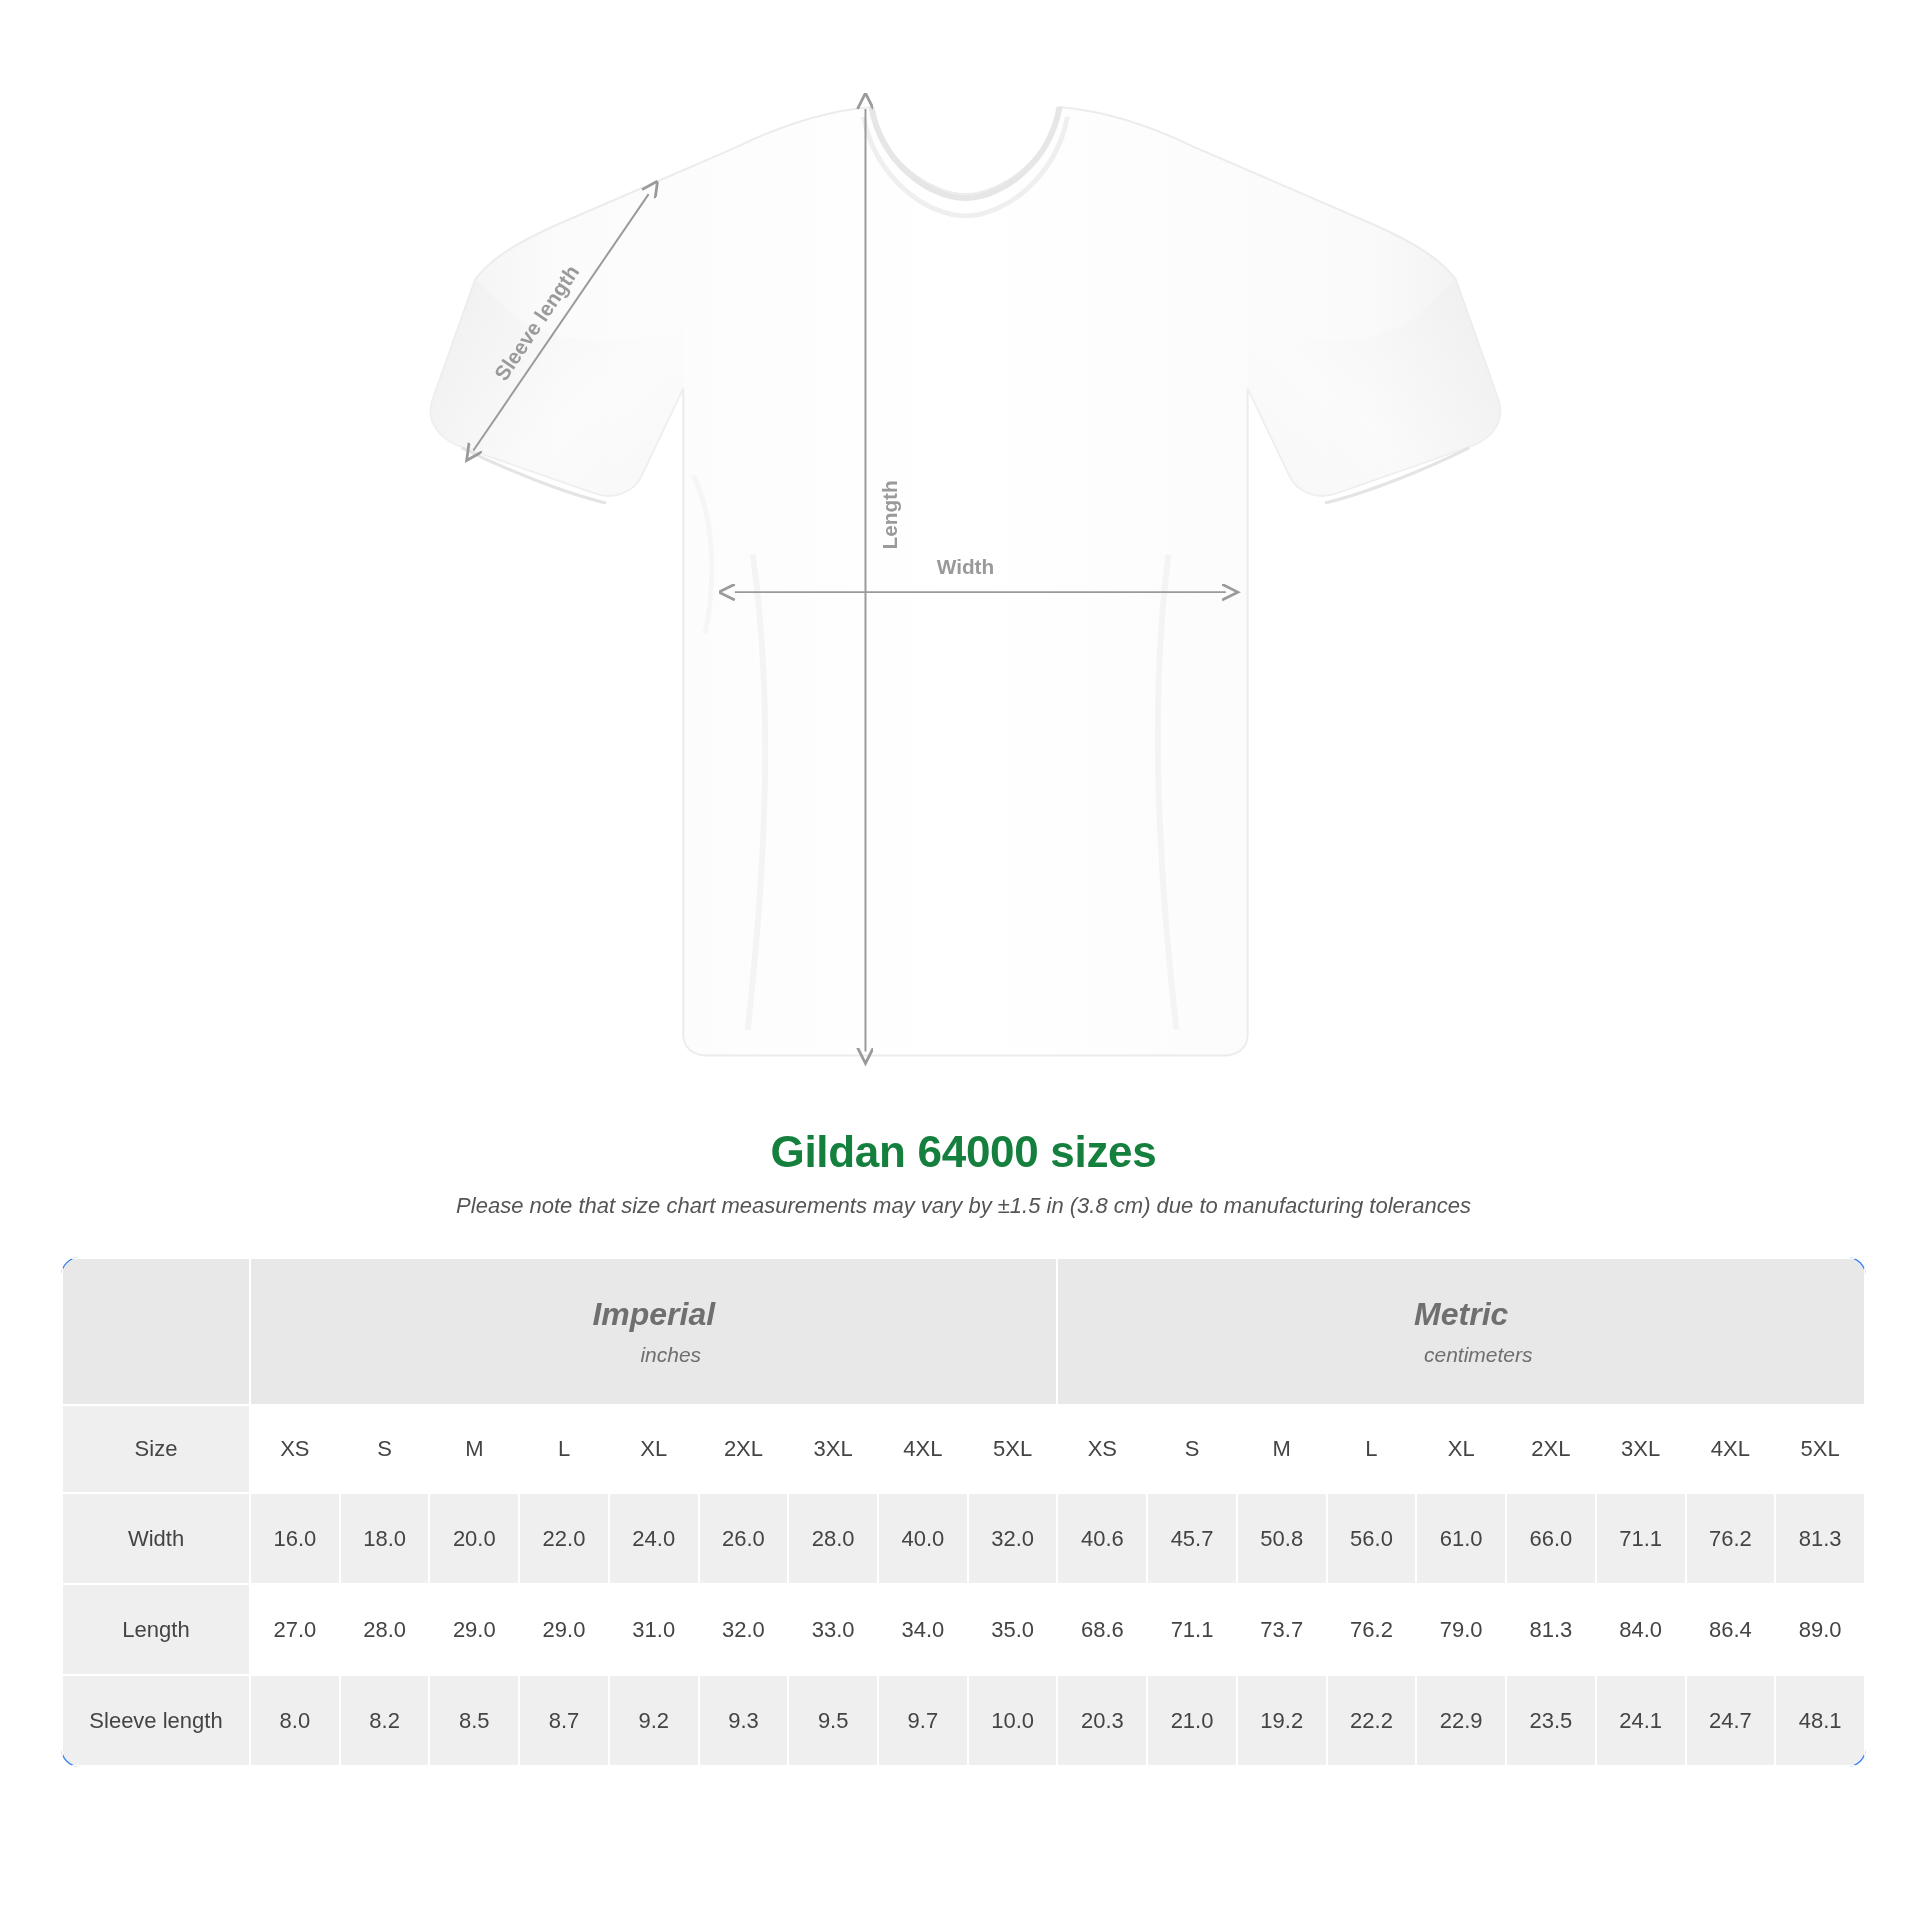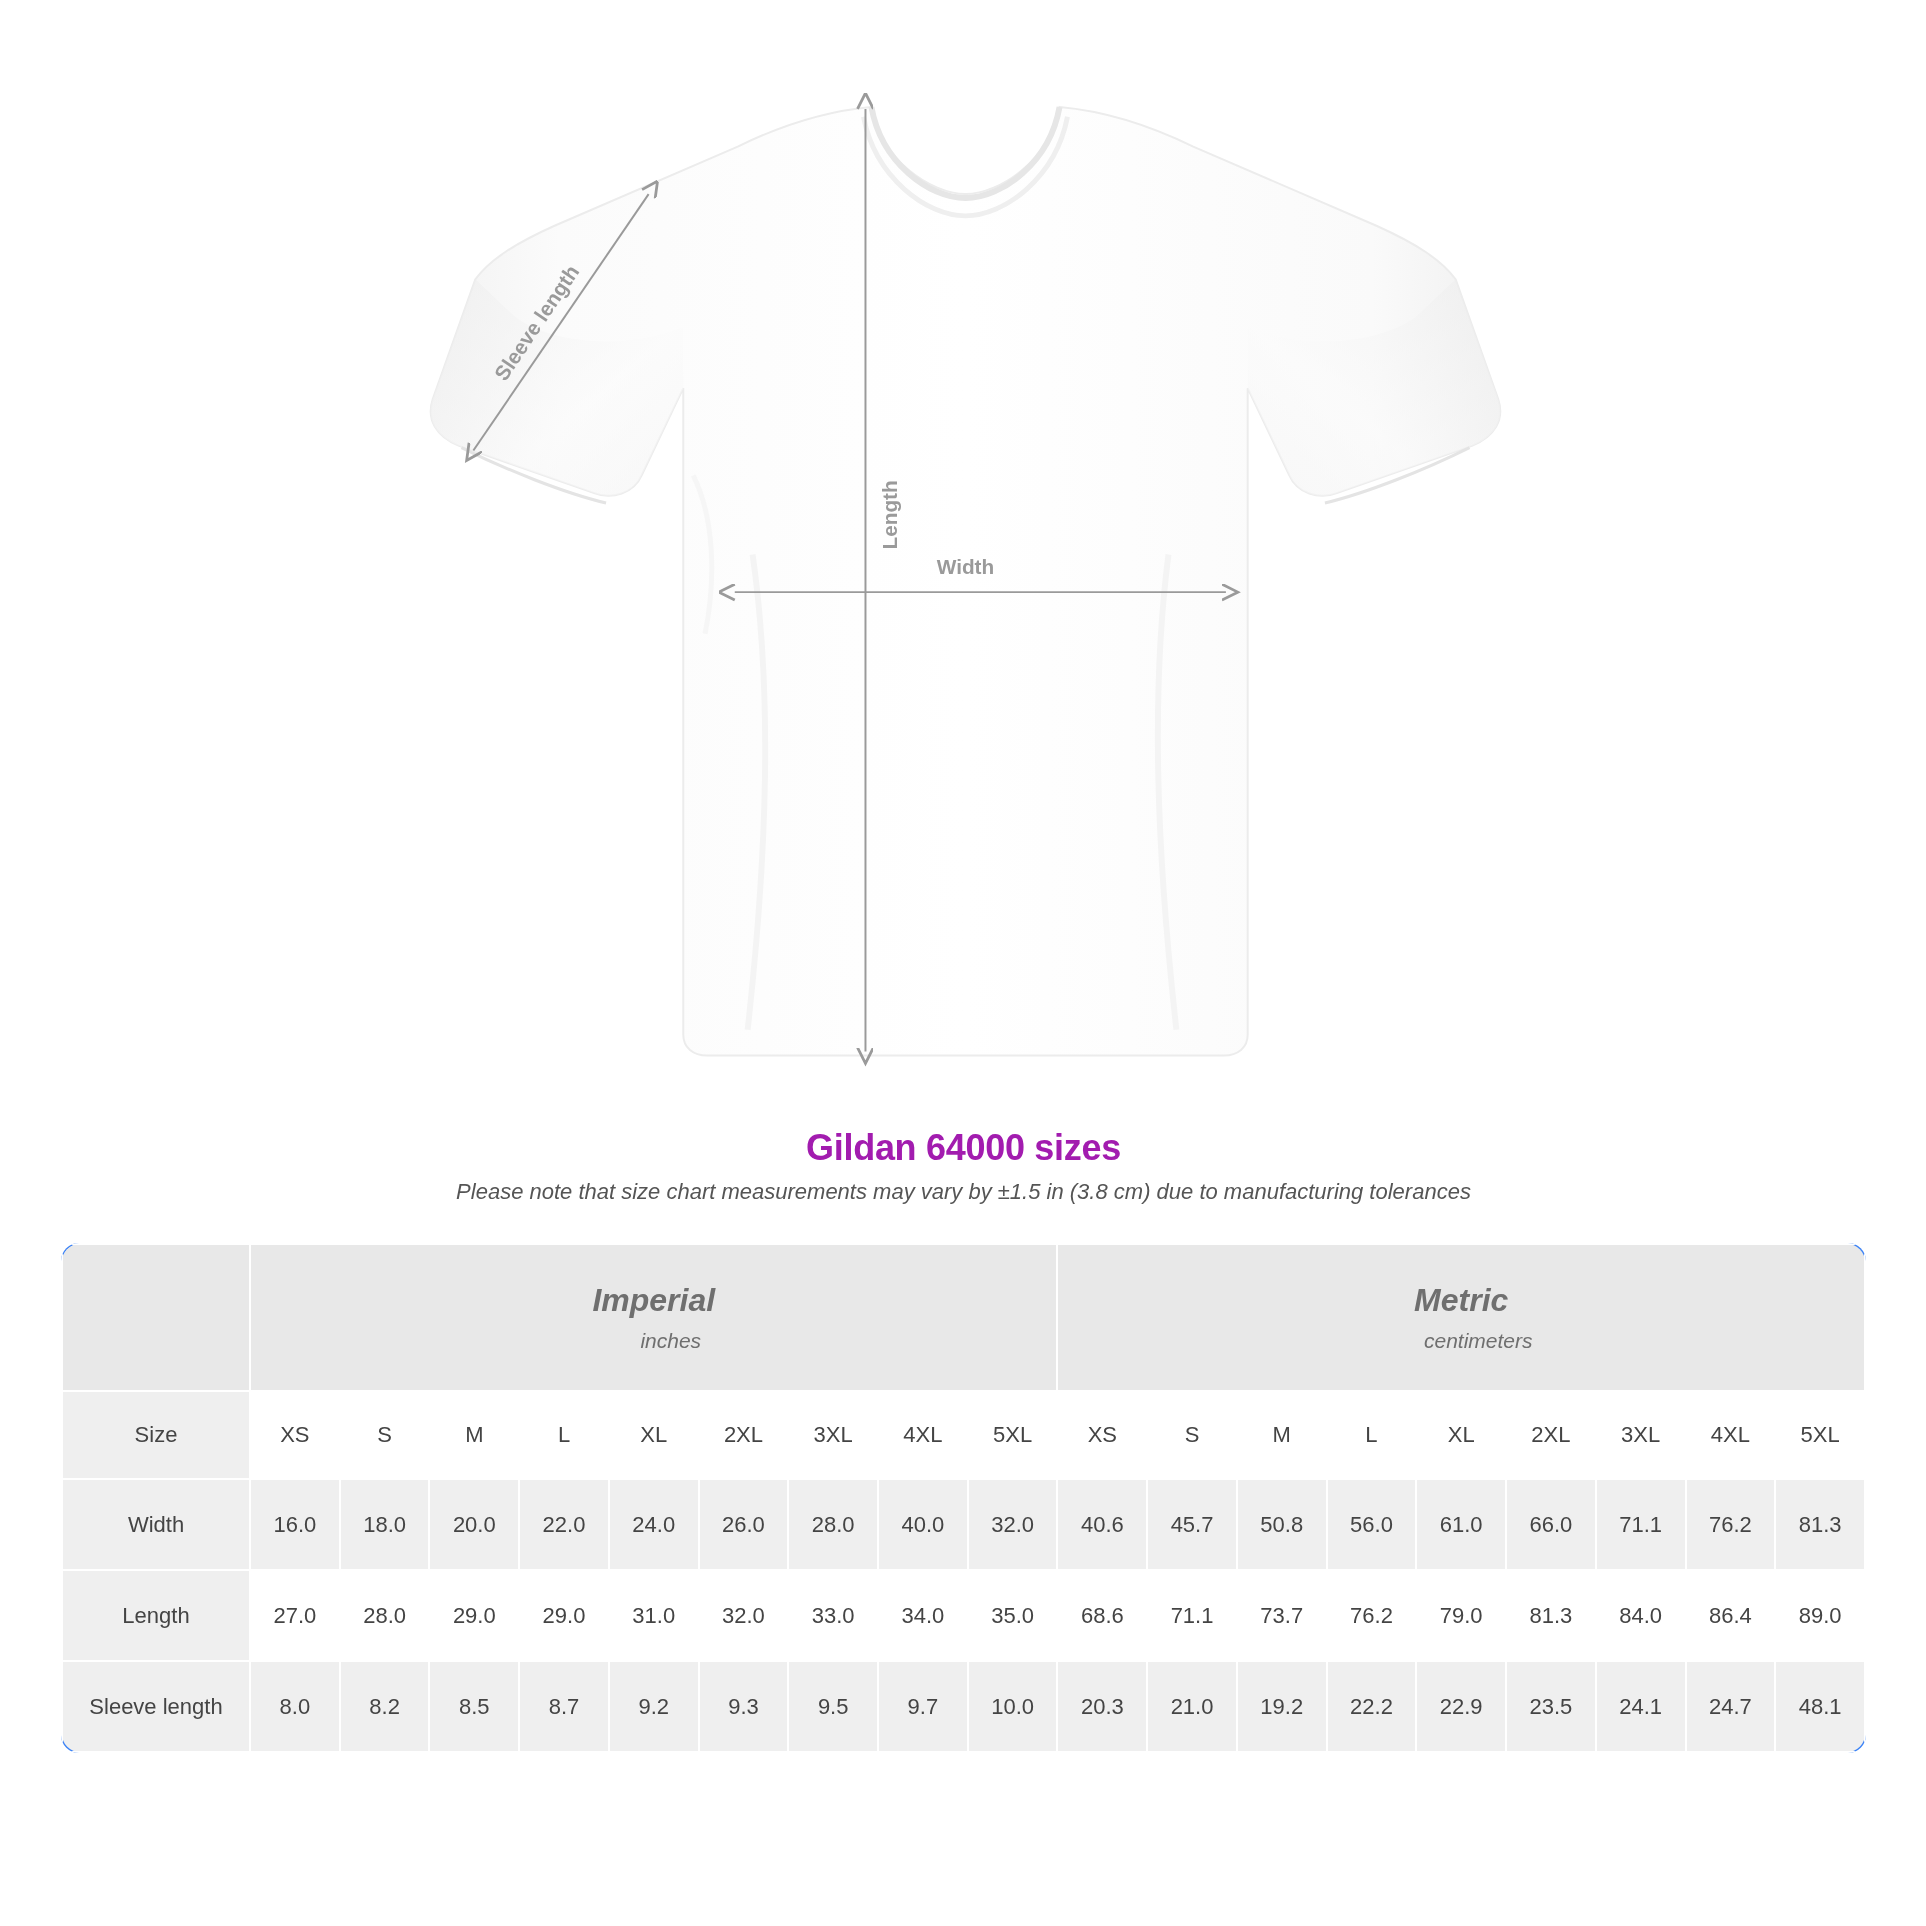--- a/index.html
+++ b/index.html
@@ -31,30 +31,30 @@
   .illustration svg {
     display: block;
   }
 
   
   .title-block {
     text-align: center;
     margin-top: 18px;
   }
   .chart-title {
-    font-size: 36px;
-    font-weight: bold;
-    color: #a21caf;
+    font-size: 44px;
+    font-weight: bold;
+    color: #15803d;
     letter-spacing: -0.3px;
   }
   .chart-note {
     font-size: 22px;
     font-style: italic;
     color: #555555;
-    margin-top: 10px;
+    margin-top: 16px;
   }
 
   
   .table-wrap {
     margin: 38px 61px 0 61px;
     border-radius: 18px;
     overflow: hidden;
     background: #3b82f6;
   }
   table.size-table {

